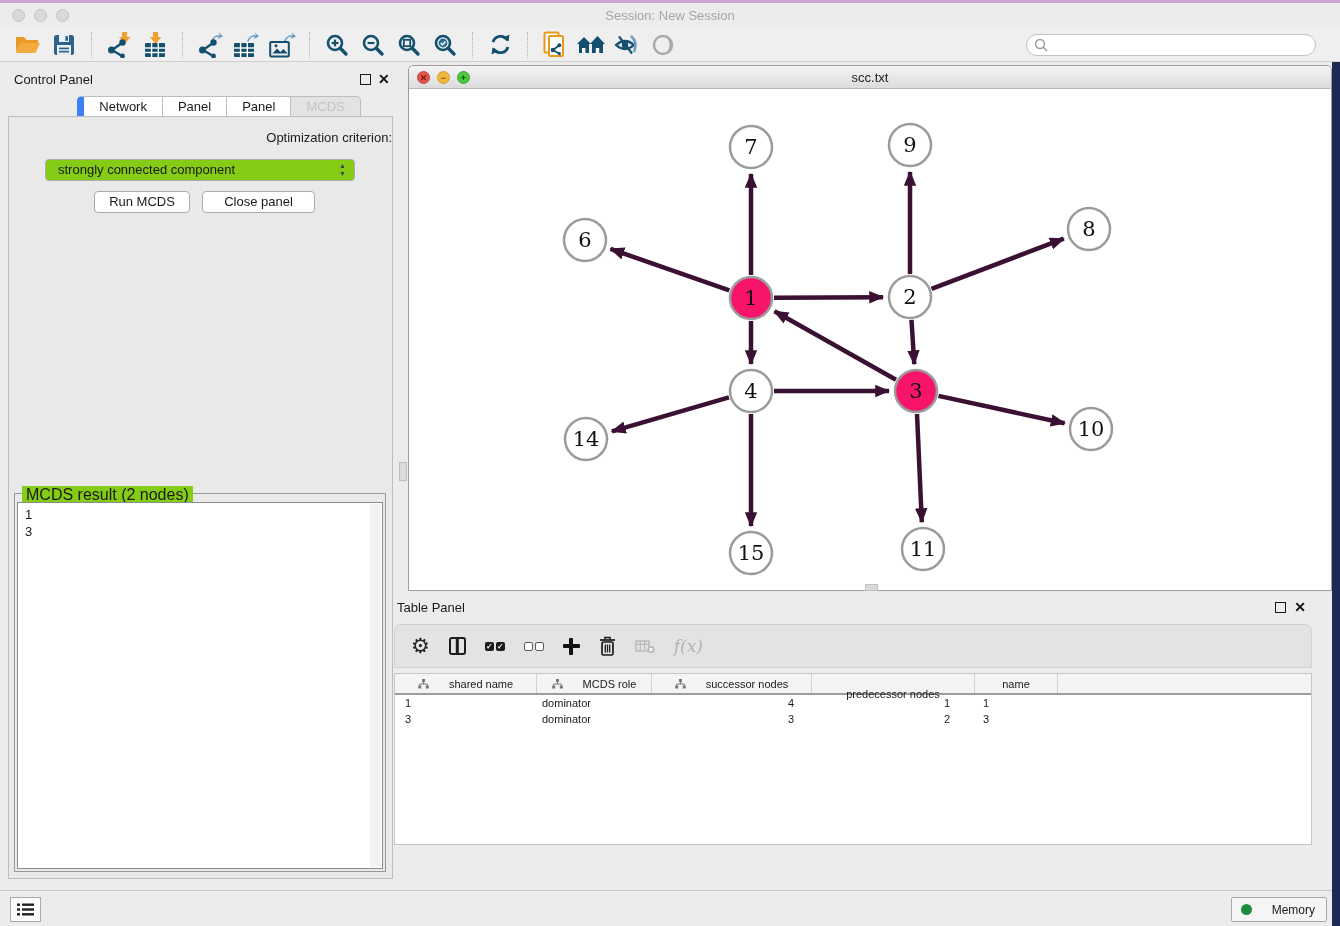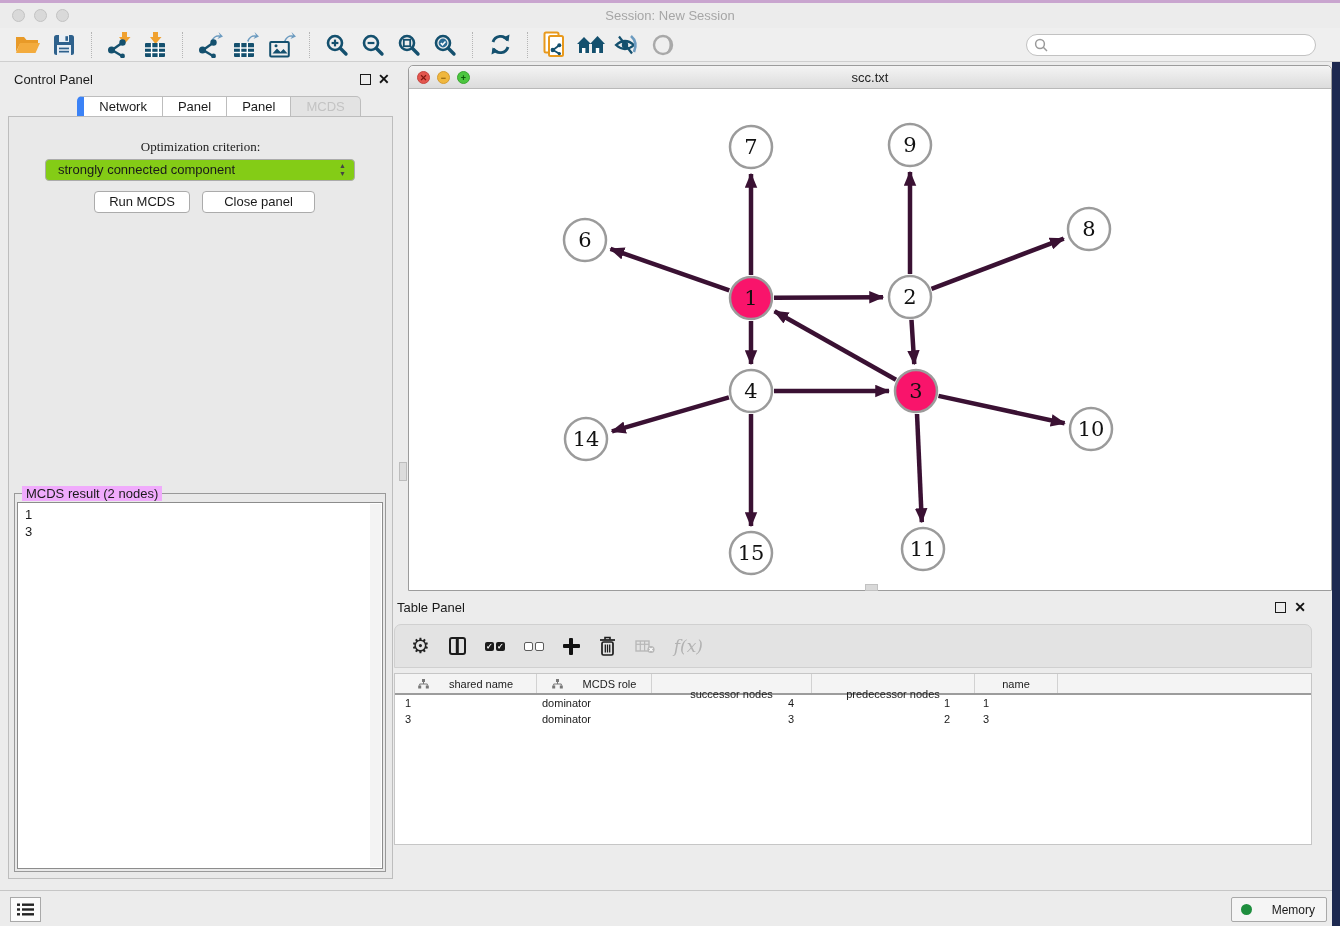--- a/index.html
+++ b/index.html
@@ -33,32 +33,32 @@
   .close-ic { position:absolute; font-size:14px; font-weight:bold; color:#111; line-height:11px; }
   .cp-float { left:360px; top:12px; } .cp-close { left:378px; top:12px; }
   .cp-tabs { position:absolute; top:34px; left:0; width:100%; display:flex; justify-content:center; }
   .tab { height:21px; line-height:19px; padding:0 15px; background:#fff;
          border:1px solid #bdbdbd; border-left:none; font-size:13px; }
   .tab:first-child { border-left:7px solid #3b82f6; border-radius:5px 0 0 0;margin-left:38px; }
   .tab:last-child { border-radius:0 5px 0 0; }
   .tab.active { background:#e3e3e3; color:#c3c3c3; }
   .cp-body { position:absolute; top:54px; left:8px; right:7px; bottom:11px;
              background:#e9e9e9; border:1px solid #bdbdbd; }
-  .opt-label { margin-top:22px; text-align:center; font-size:13px;font-family:Liberation Serif, serif; }
+  .opt-label { margin-top:13px; text-align:right; font-size:13px; }
   .select-box { position:absolute; top:42px; left:36px; width:310px; height:22px;
                 background:#84cc16; border:1px solid #ababab; border-radius:4px;
                 font-size:13px; line-height:20px; padding-left:12px; }
   .stepper { position:absolute; right:8px; top:2px; display:flex; flex-direction:column;
              font-size:7px; color:#444; line-height:8px; }
   .btn { position:absolute; top:74px; height:22px; background:#fff; border:1px solid #ababab;
          border-radius:4px; font-size:13px; text-align:center; line-height:20px; }
   .btn-run { left:85px; width:96px; } .btn-close { left:193px; width:113px; }
   .result-group { position:absolute; left:5px; top:376px; width:372px; height:379px;
                   border:1px solid #999; }
-  .result-legend { position:absolute; top:-8px; left:7px; background:#f0abfc; padding:0 4px; font-size:13px; }
+  .result-legend { position:absolute; top:-8px; left:7px; background:#84cc16; padding:0 4px; font-size:16px; }
   .result-inner { position:absolute; left:2px; right:2px; top:8px; bottom:2px;
                   background:#fff; border:1px solid #8c8c8c; }
   .result-lines { padding:3px 0 0 7px; font-size:13px; line-height:17px; }
   .result-scroll { position:absolute; right:1px; top:1px; bottom:1px; width:11px; background:#f3f3f3; }
   .div-handle { position:absolute; left:399px; top:462px; width:8px; height:19px;
                 background:#dcdcdc; border:1px solid #bdbdbd; }
   
   .net-window { position:absolute; left:408px; top:65px; width:924px; height:526px;
                 background:#fff; border:1px solid #9c9c9c; border-radius:5px 5px 0 0; }
   .net-titlebar { height:23px; background:linear-gradient(#f4f4f4,#dcdcdc);
@@ -461,21 +461,21 @@
         </div>
         <div class="th-cell" style="width: 115px;">
           <svg width="11" height="10" viewBox="0 0 11 10">
             <path d="M5.5 3 v2 M1.7 6.5 v-1.5 h7.6 v1.5" fill="none" stroke="#777" stroke-width="1"></path>
             <rect x="4" y="0" width="3" height="3" fill="#777"></rect>
             <rect x="0.2" y="6.5" width="3" height="3" fill="#777"></rect>
             <rect x="7.8" y="6.5" width="3" height="3" fill="#777"></rect>
           </svg>
           <span>MCDS role</span>
         </div>
-        <div class="th-cell" style="width: 160px; flex-direction: column;">
+        <div class="th-cell" style="width: 160px;">
           <svg width="11" height="10" viewBox="0 0 11 10">
             <path d="M5.5 3 v2 M1.7 6.5 v-1.5 h7.6 v1.5" fill="none" stroke="#777" stroke-width="1"></path>
             <rect x="4" y="0" width="3" height="3" fill="#777"></rect>
             <rect x="0.2" y="6.5" width="3" height="3" fill="#777"></rect>
             <rect x="7.8" y="6.5" width="3" height="3" fill="#777"></rect>
           </svg>
           <span>successor nodes</span>
         </div>
         <div class="th-cell" style="width: 163px; flex-direction: column;">
           <svg width="11" height="10" viewBox="0 0 11 10">

